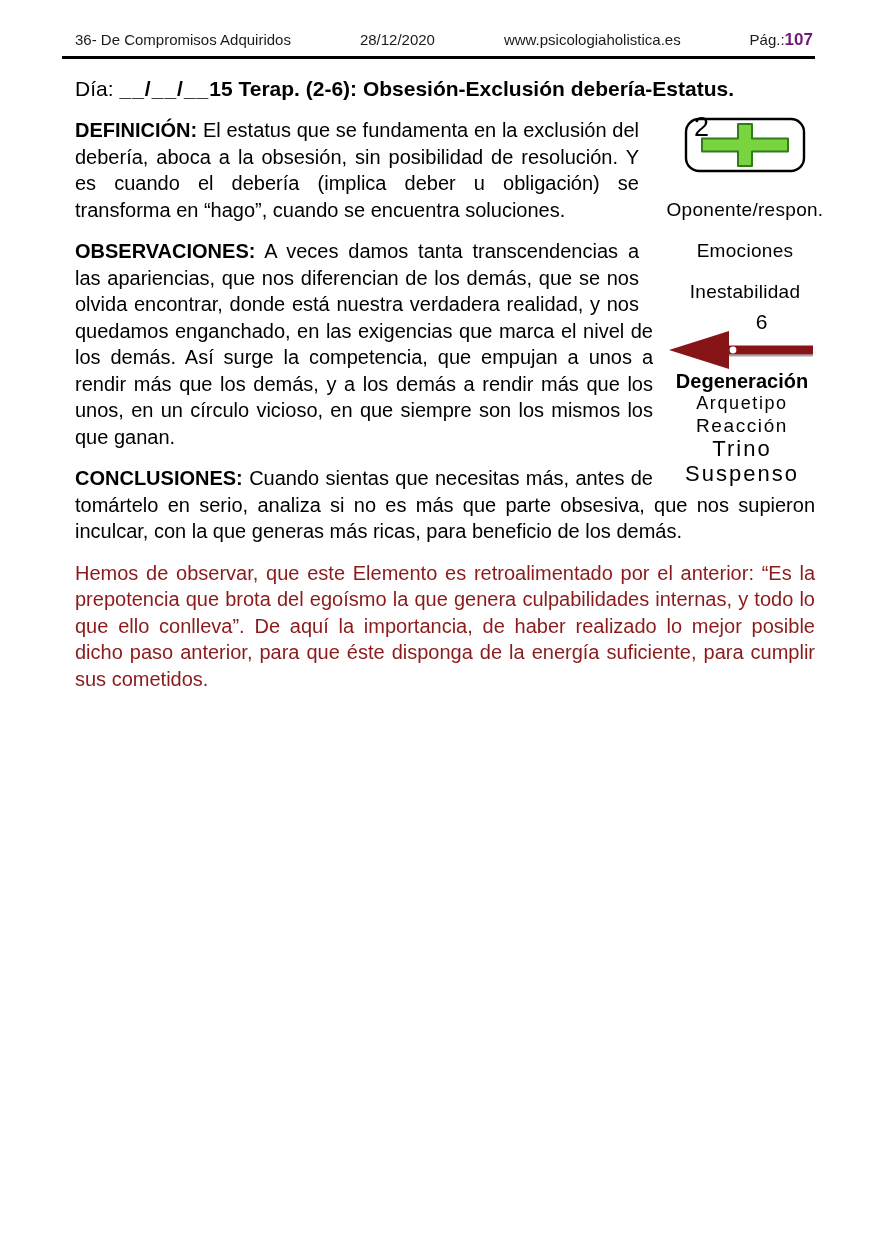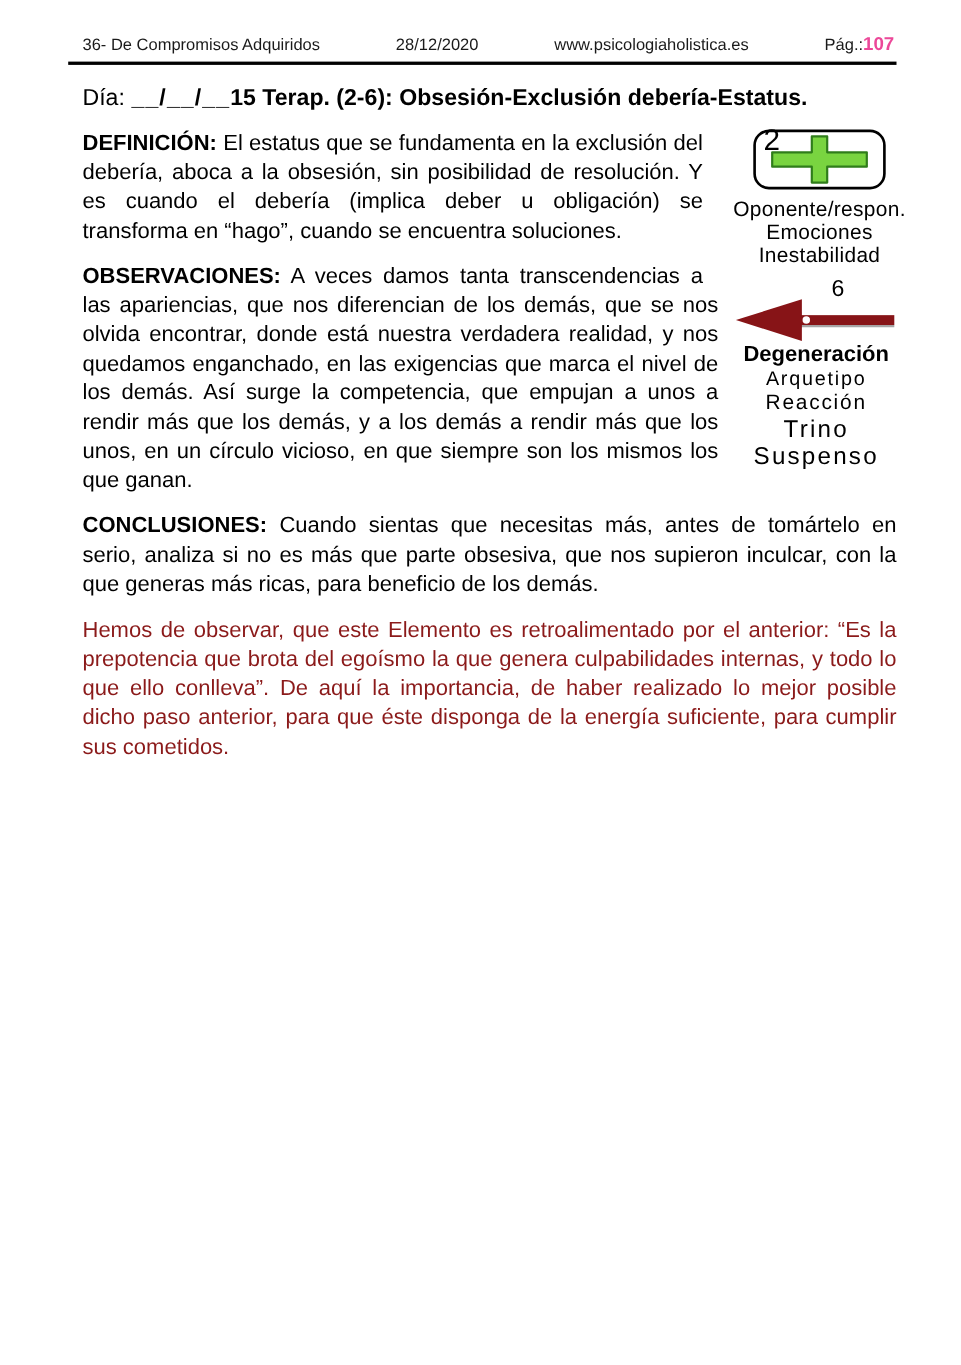--- a/index.html
+++ b/index.html
@@ -20,21 +20,21 @@
     margin: 30px 59px 0 62px;
     padding: 0 2px 6px 13px;
     border-bottom: 3px solid #000;
     display: flex;
     justify-content: space-between;
     align-items: baseline;
     font-size: 15px;
     color: #1a1a1a;
   }
   .header .pagegroup { white-space: nowrap; }
-  .header .pagenum { font-weight: 700; font-size: 17px; color: #ec4899; }
+  .header .pagenum { font-weight: 700; font-size: 17px; color: #701a75; }
   .content {
     padding: 18px 59px 0 75px;
   }
   .doc-title {
     font-size: 21px;
     margin-bottom: 16px;
     white-space: nowrap;
   }
   .doc-title .blanks { font-weight: 700; letter-spacing: 1px; margin-left: 6px; }
   .doc-title .session { font-weight: 700; }
@@ -51,21 +51,21 @@
     float: right;
     width: 192px;
     margin: 0 -26px 6px 10px;
     text-align: center;
   }
   .badge-wrap { position: relative; display: inline-block; margin-bottom: 2px; }
   .num2 {
     position: absolute; top: -3px; left: 10px;
     font-size: 27px; line-height: 1; color: #000;
   }
-  .fig-plus .plabel { font-size: 19px; line-height: 21px; letter-spacing: 0.3px; white-space: nowrap; }
+  .fig-plus .plabel { font-size: 19px; line-height: 21px; letter-spacing: 0.3px; white-space: nowrap; margin-top: 20px; }
   
   .fig-arrow {
     float: right;
     clear: right;
     width: 154px;
     margin: 6px -4px 4px 12px;
     text-align: center;
   }
   .arrow-wrap { position: relative; padding-top: 15px; height: 56px; }
   .num6 {

